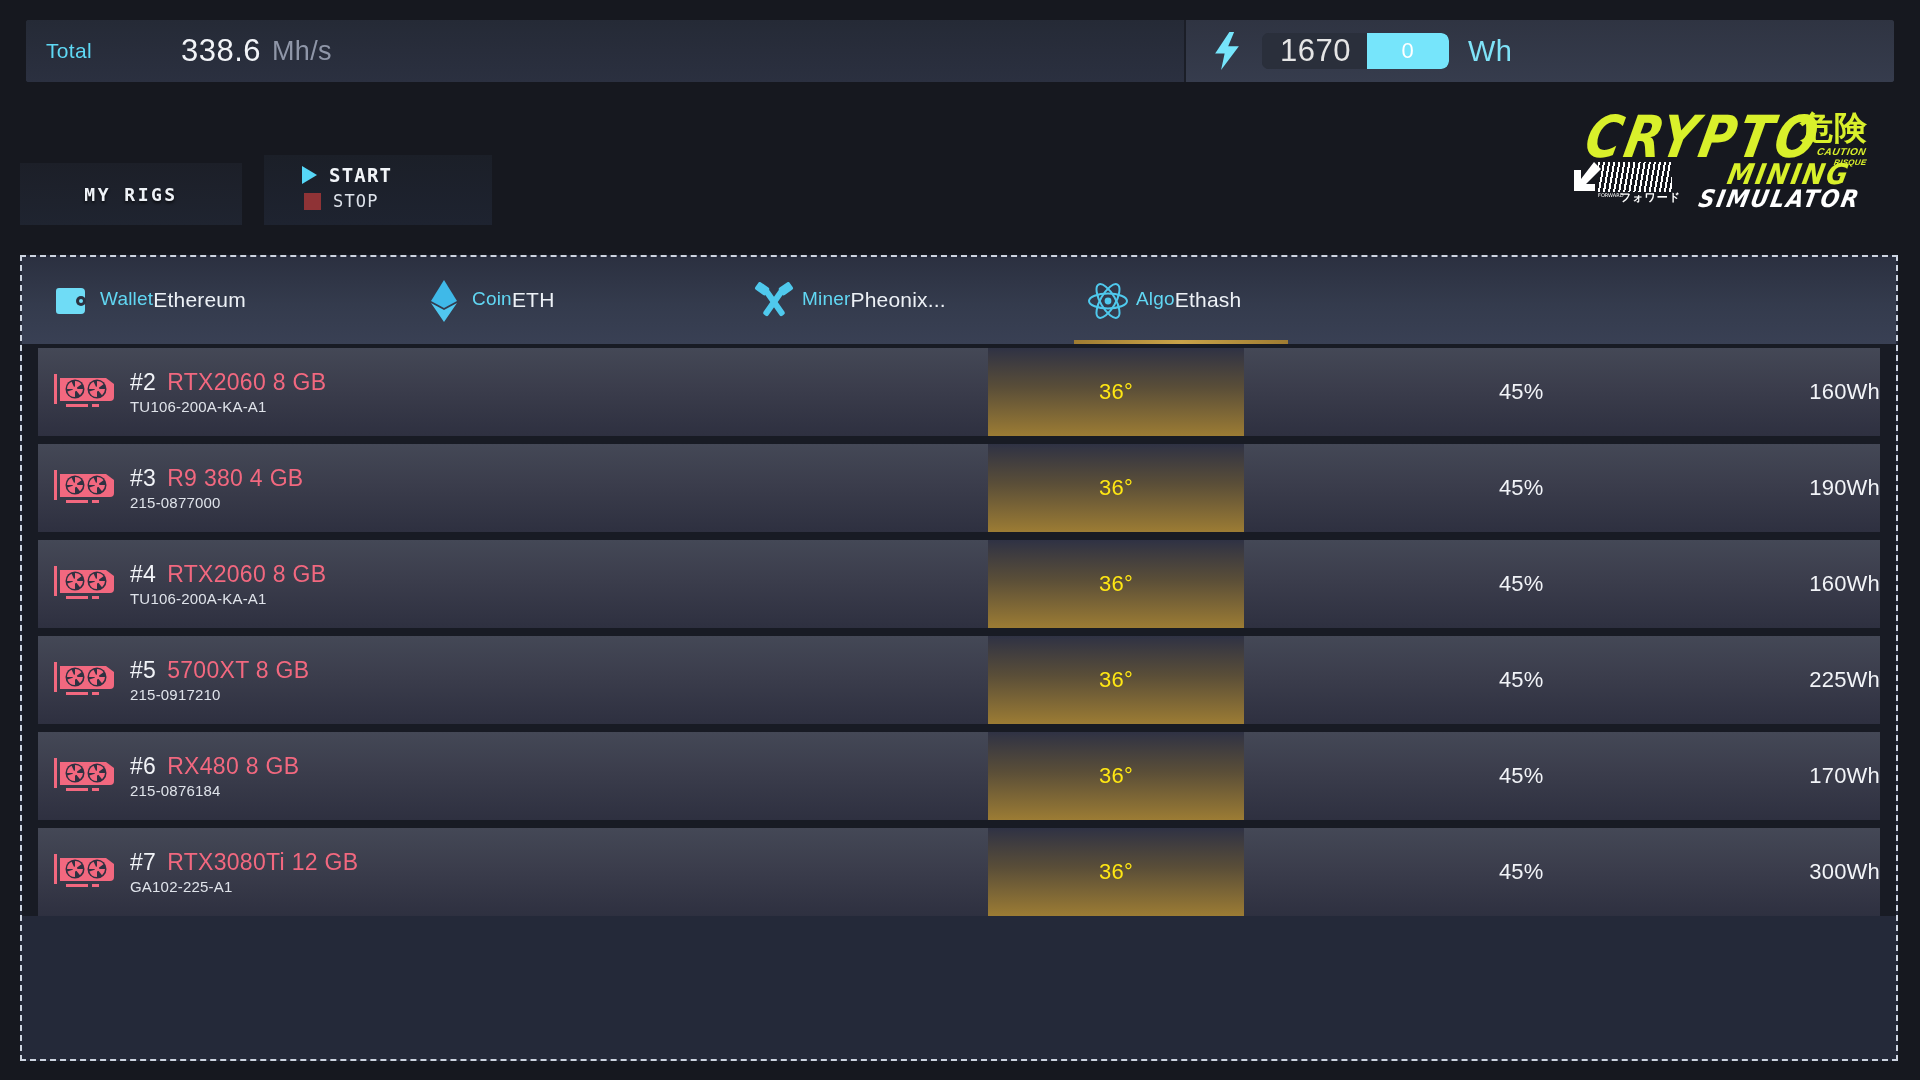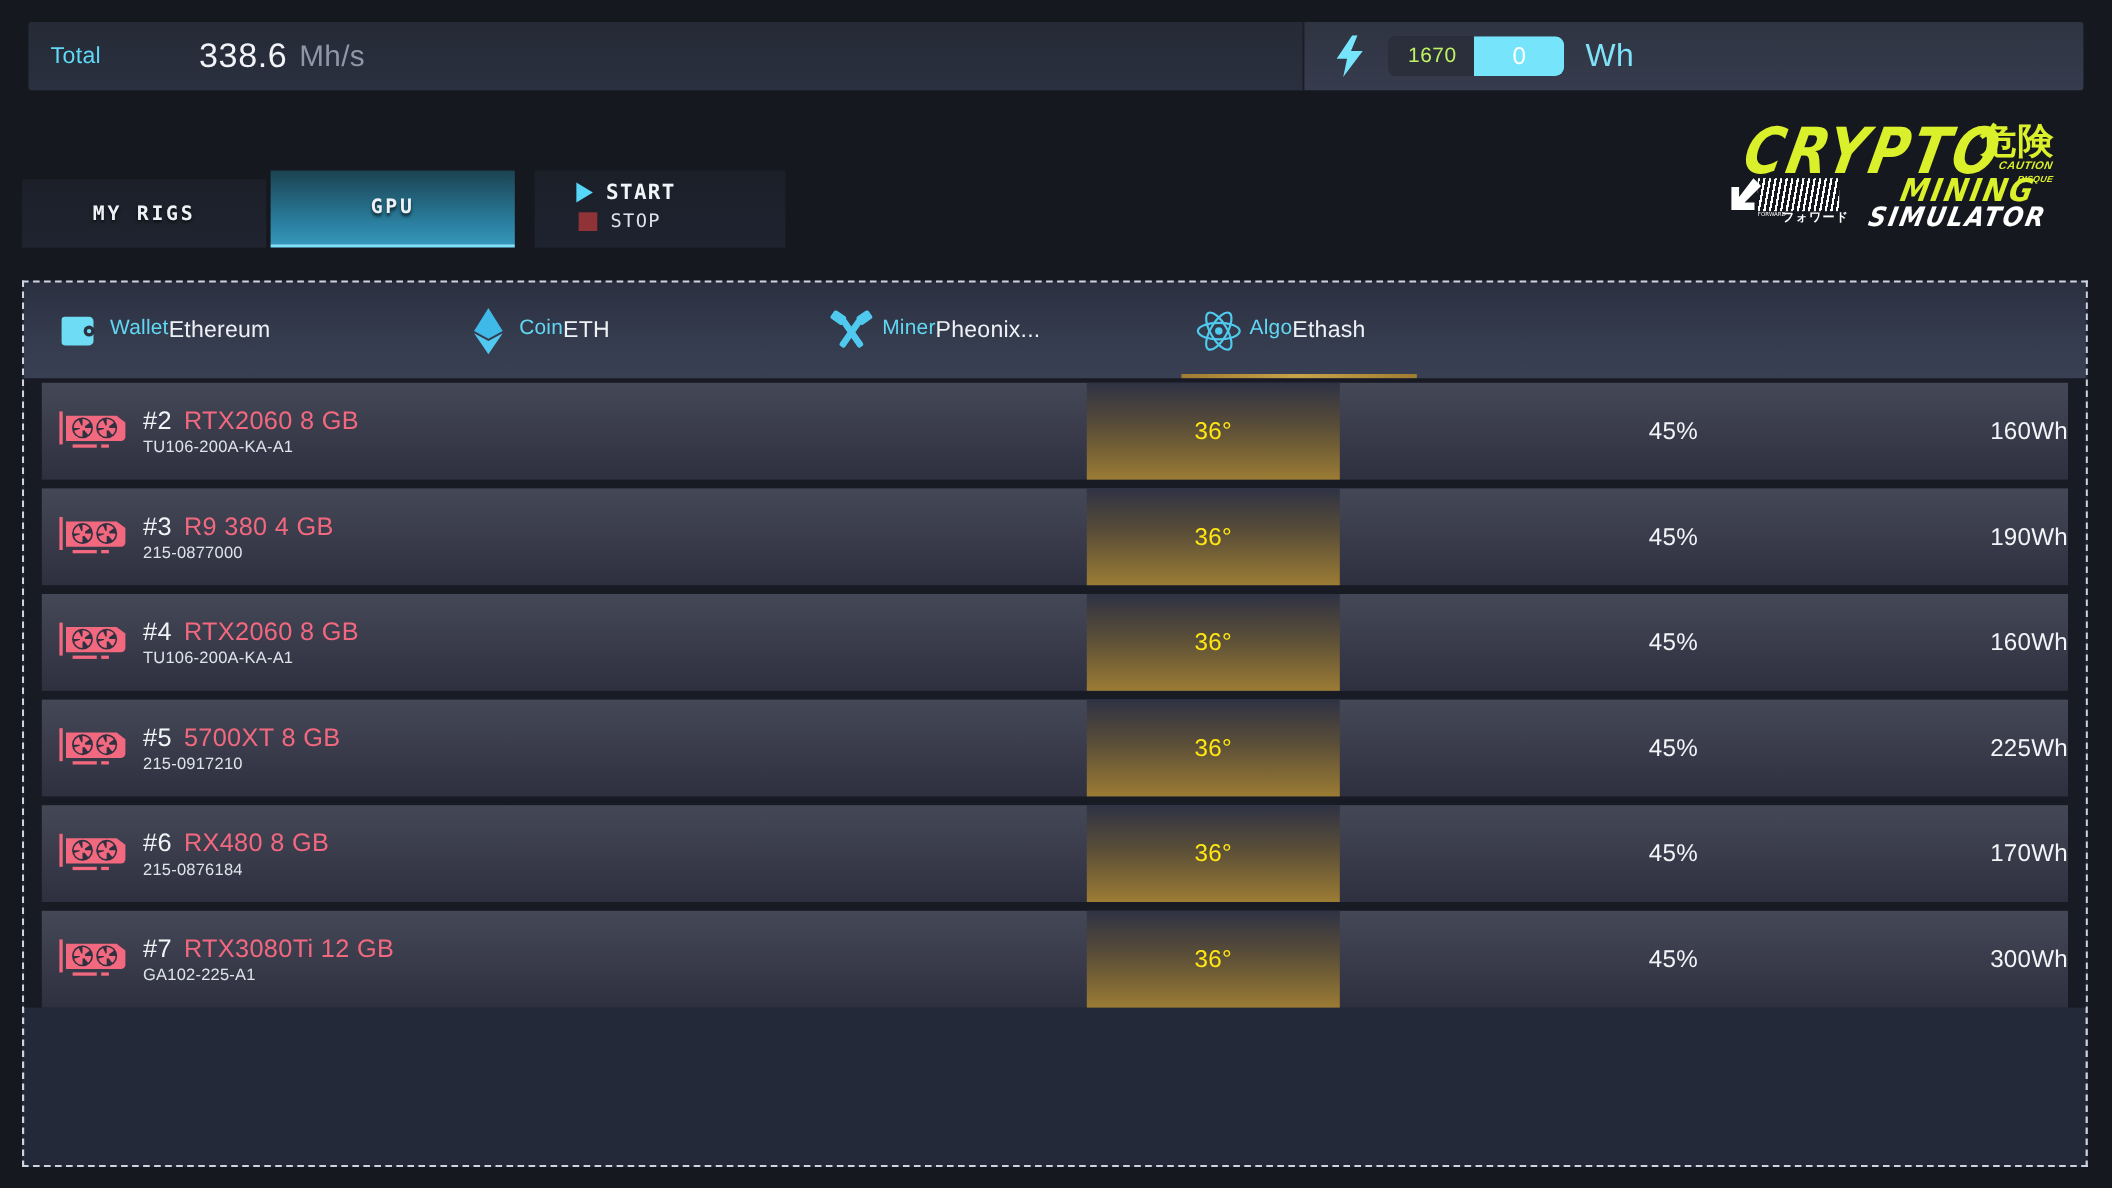--- a/index.html
+++ b/index.html
@@ -60,22 +60,22 @@
   .power-pill {
     display: flex; align-items: stretch;
     margin-left: 20px;
     height: 36px;
     border-radius: 7px;
     overflow: hidden;
     background: #2a2f3b;
   }
   .power-val {
     background: #2a2f3b;
-    color: #bef264;
-    font-size: 19px;
+    color: #e5e5e5;
+    font-size: 31px;
     display: flex; align-items: center;
     padding: 0 16px 0 18px;
     letter-spacing: .5px;
   }
   .power-max {
     background: #76e5fb;
     color: #ffffff;
     font-size: 22px;
     display: flex; align-items: center; justify-content: center;
     min-width: 82px;
@@ -273,21 +273,21 @@
   .gpu-txt { display: flex; flex-direction: column; }
   .gpu-name-line { display: flex; align-items: baseline; }
   .gpu-idx { color: #f2f4f8; font-size: 23px; font-weight: 400; letter-spacing: .3px; }
   .gpu-model { color: #f2687f; font-size: 23px; margin-left: 11px; letter-spacing: .3px; }
   .gpu-chip { color: #dfe3ea; font-size: 15px; margin-top: 2px; margin-left: 0; letter-spacing: .2px;}
 
   .c-hash { width: 226px; justify-content: flex-end; }
   .hash-val { color: #f2f4f8; font-size: 23px; letter-spacing: .2px; padding-right: 4px;}
 
   .c-temp {
-    width: 230px;
+    width: 256px;
     justify-content: center;
     position: absolute; left: 950px; top: 0; bottom: 0;
     background: linear-gradient(180deg, #2f3244 0%, #5a4e38 45%, #9c7c34 100%);
   }
   .temp-val { color: #ffe713; font-size: 22px; letter-spacing: .3px; }
 
   .c-fan { width: 230px; justify-content: center; margin-left: 214px;}
   .fan-val { color: #f2f4f8; font-size: 22px; letter-spacing: .2px;}
 
   .c-pwr { width: 250px; justify-content: flex-end; }
@@ -314,21 +314,20 @@
         <span class="power-val">1670</span>
         <span class="power-max">0</span>
       </div>
       <span class="power-unit">Wh</span>
     </div>
   </div>
 
   <div class="tabrow">
     <div class="tab">MY RIGS</div>
     <div class="tab-sep"></div>
-    <div class="tab active">GPU</div>
     <div class="ctrl-block">
       <div class="ctrl-row">
         <span class="tri"></span>
         <span class="ctrl-label">START</span>
       </div>
       <div class="ctrl-row stop">
         <span class="sq"></span>
         <span class="ctrl-label dim">STOP</span>
       </div>
     </div>

